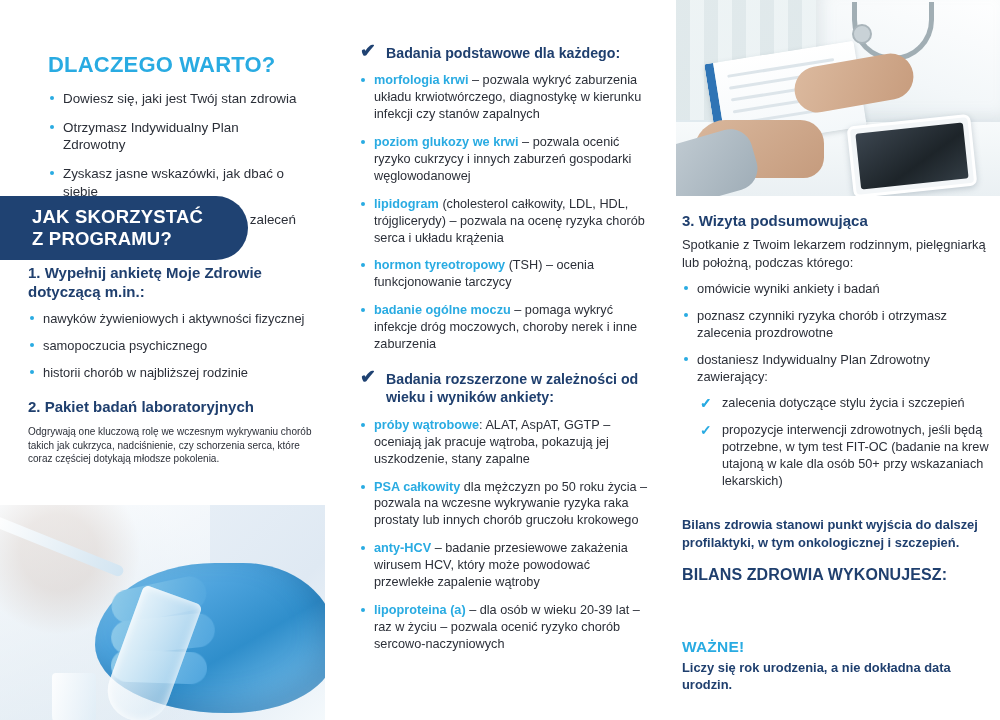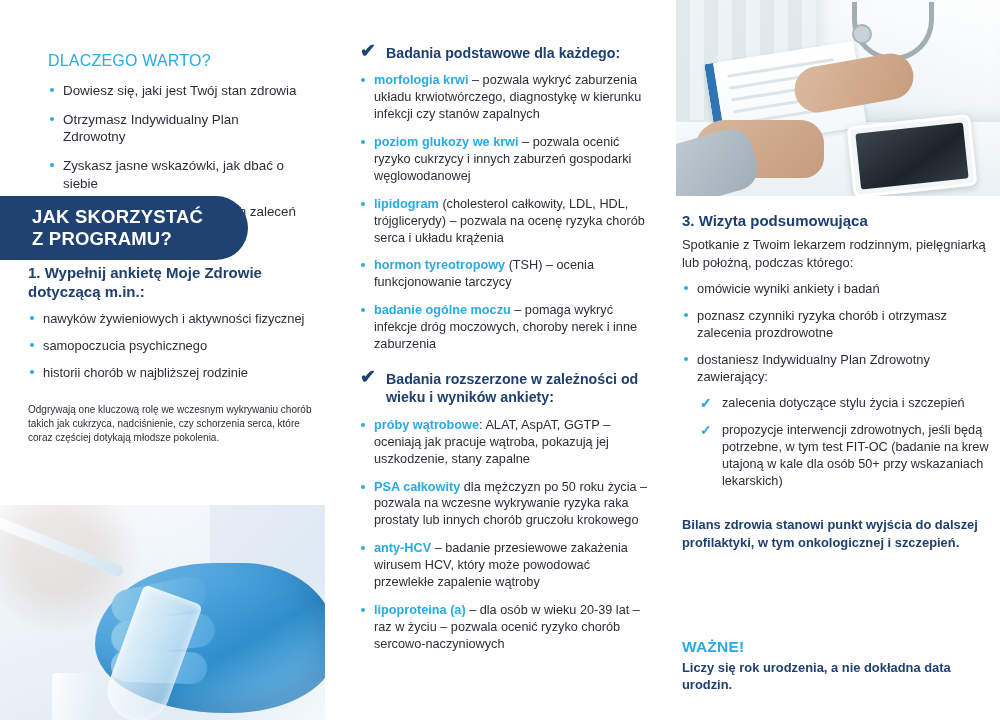--- a/index.html
+++ b/index.html
@@ -12,21 +12,21 @@
     position:relative;
   }
   .page{position:relative;width:1000px;height:720px;}
 
   .col{position:absolute;}
 
   
   #left-column{left:0;top:0;width:340px;height:720px;}
 
   .head-cyan{
-    color:#29abe2;font-weight:normal;font-size:16px;
+    color:#29abe2;font-weight:bold;font-size:22px;
     letter-spacing:.2px;margin:0 0 12px 48px;
   }
 
   ul.bullets{list-style:none;margin:0;padding:0;}
   ul.bullets>li{
     position:relative;padding-left:15px;margin-bottom:11px;
     font-size:13.4px;line-height:1.32;color:#2b2f38;
   }
   ul.bullets>li:before{
     content:"";position:absolute;left:2px;top:6px;
@@ -260,20 +260,21 @@
     <div id="step1">
       <div class="step-title">1. Wypełnij ankietę Moje Zdrowie dotyczącą m.in.:</div>
       <ul class="bullets" id="step1-list">
         <li>nawyków żywieniowych i aktywności fizycznej</li>
         <li>samopoczucia psychicznego</li>
         <li>historii chorób w najbliższej rodzinie</li>
       </ul>
     </div>
 
     <div id="step2">
+      <div class="step-title">2. Pakiet badań laboratoryjnych</div>
       <div id="step2-body">Odgrywają one kluczową rolę we wczesnym wykrywaniu chorób takich jak cukrzyca, nadciśnienie, czy schorzenia serca, które coraz częściej dotykają młodsze pokolenia.</div>
     </div>
 
     <div id="lab-photo">
       <div class="bg"></div>
       <div class="coat"></div>
       <div class="glove"></div>
       <div class="finger f1"></div>
       <div class="finger f2"></div>
       <div class="finger f3"></div>
@@ -348,20 +349,21 @@
       <ul class="ticklist">
         <li><span class="tk">✓</span></li>
         <li><span class="tk">✓</span><span>zalecenia dotyczące stylu życia i szczepień</span></li>
         <li><span class="tk">✓</span><span>propozycje interwencji zdrowotnych, jeśli będą potrzebne, w tym test FIT-OC (badanie na krew utajoną w kale dla osób 50+ przy wskazaniach lekarskich)</span></li>
       </ul>
     </div>
 
     <div id="summary-note">Bilans zdrowia stanowi punkt wyjścia do dalszej profilaktyki, w tym onkologicznej i szczepień.</div>
 
     <div id="bilans-section">
+      <div id="bilans-title">BILANS ZDROWIA WYKONUJESZ:</div>
     </div>
 
     <div id="important-block">
       <div id="important-title">WAŻNE!</div>
       <div id="important-text">Liczy się rok urodzenia, a nie dokładna data urodzin.</div>
     </div>
   </div>
 
 </div>
 

